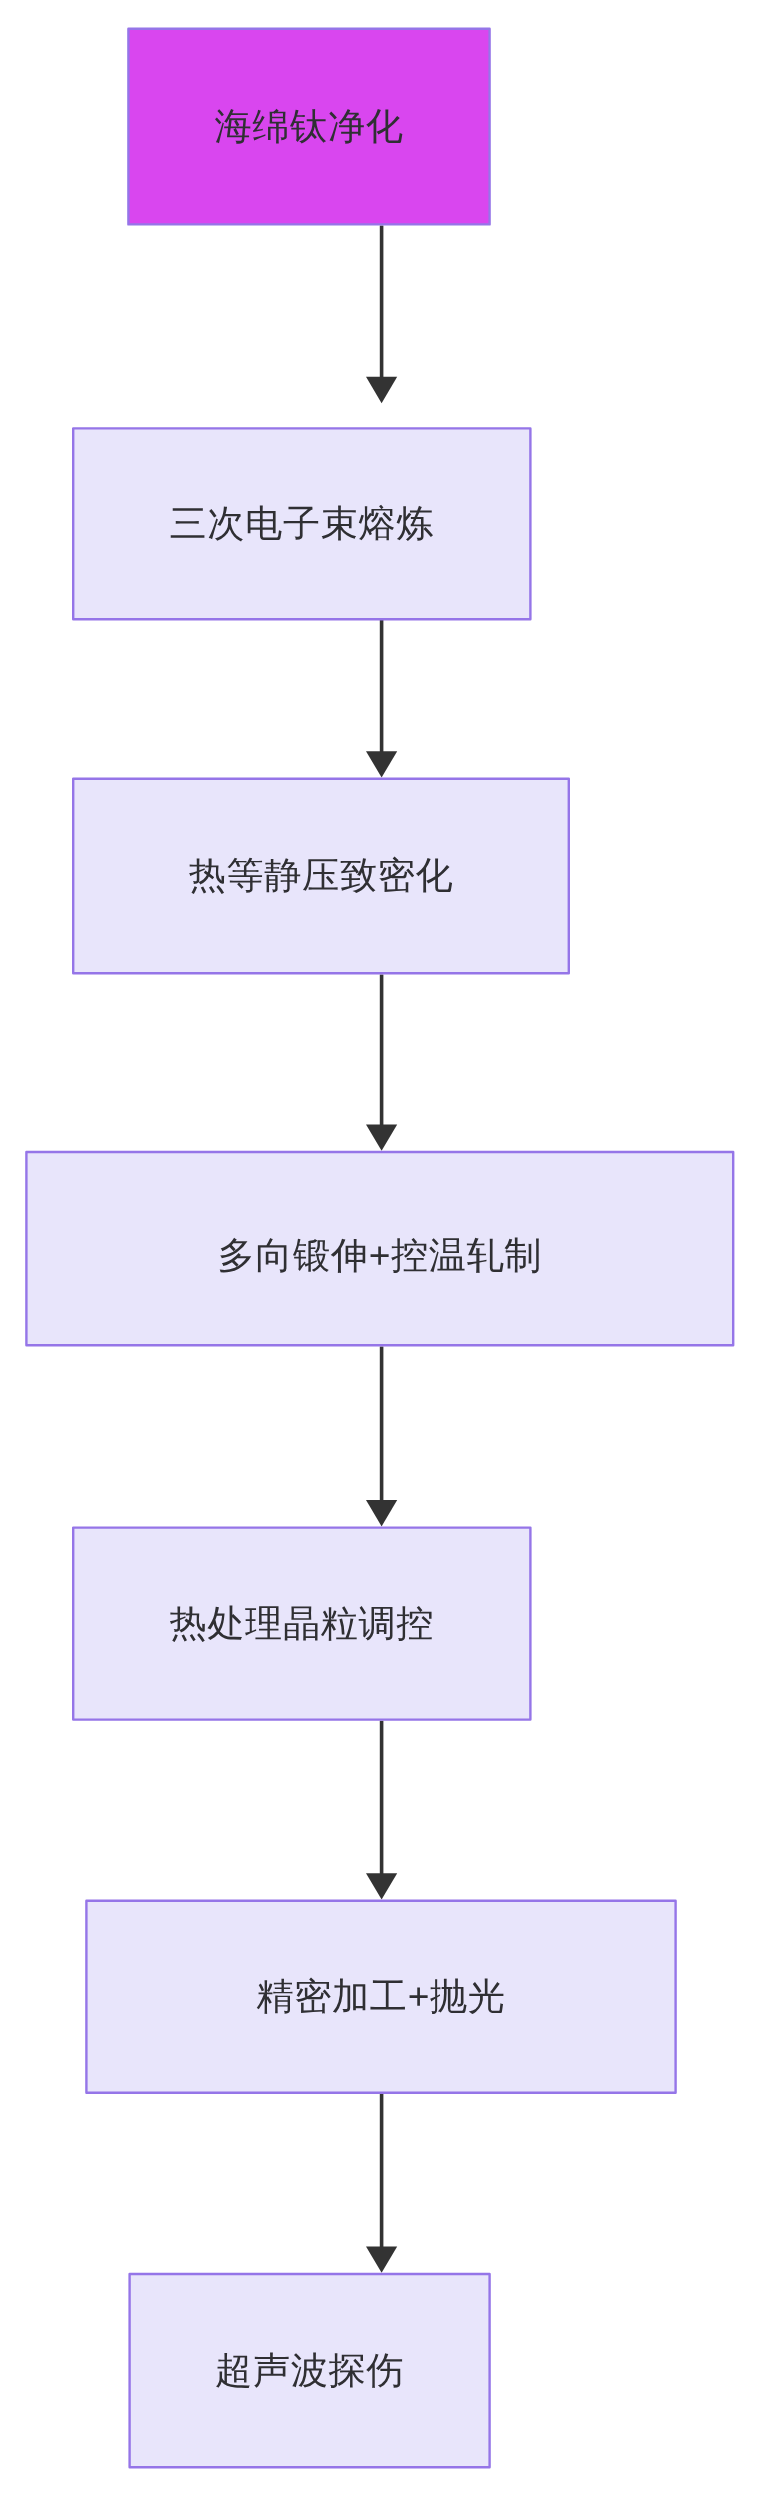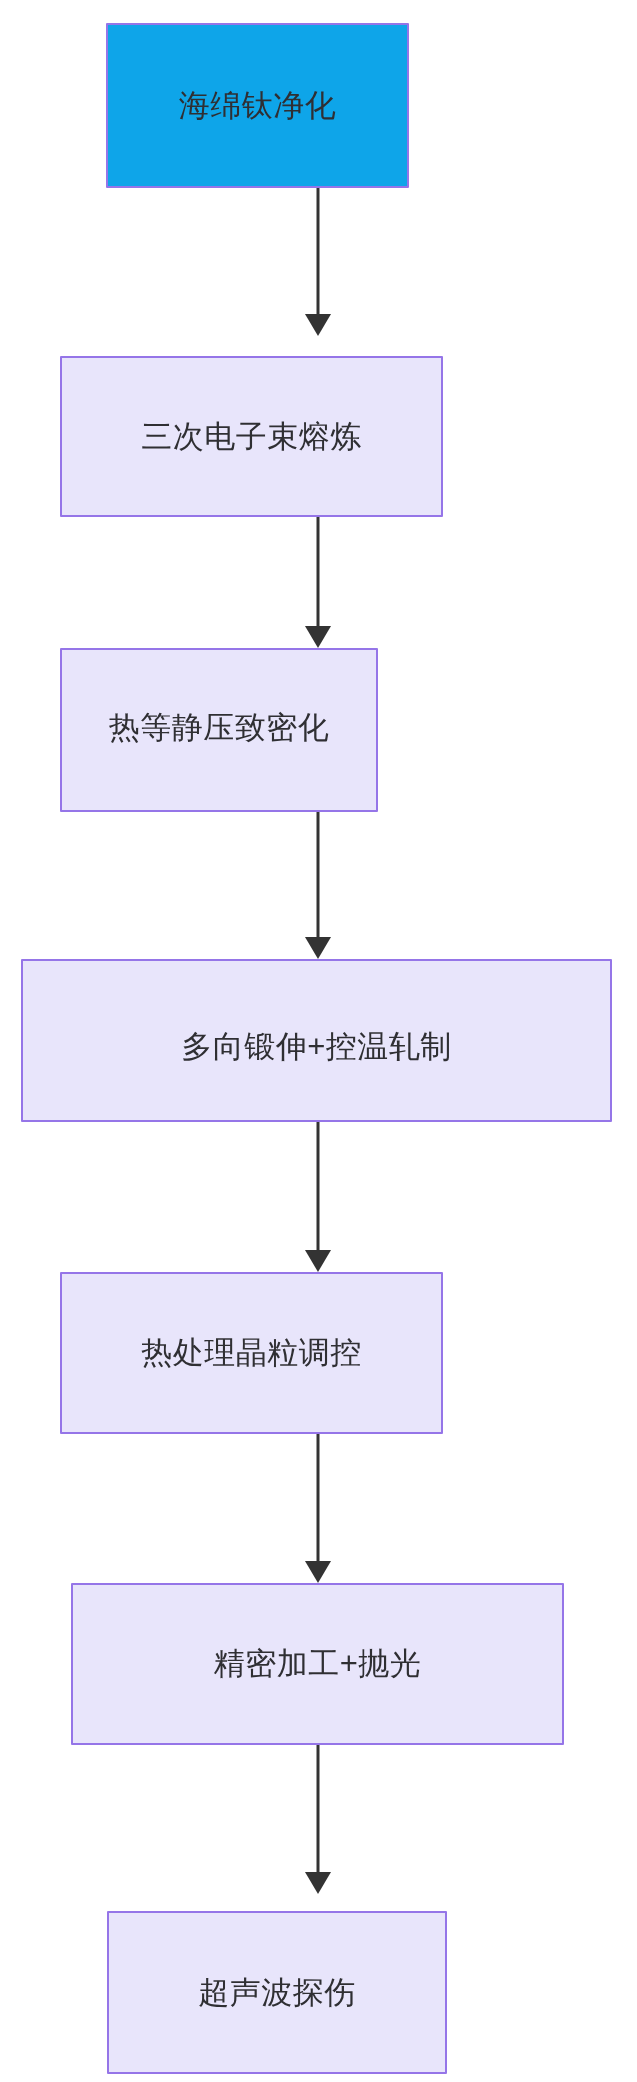--- a/index.html
+++ b/index.html
@@ -69,36 +69,36 @@
         <line x1="318" y1="1434" x2="318" y2="1563" stroke="#333333" stroke-width="3"></line>
         <polygon points="305,1561 331,1561 318,1583" fill="#333333"></polygon>
       </g>
       <g>
         <line x1="318" y1="1745" x2="318" y2="1874" stroke="#333333" stroke-width="3"></line>
         <polygon points="305,1872 331,1872 318,1894" fill="#333333"></polygon>
       </g>
     </svg>
 
   <div id="nodes-layer">
-      <div class="node" style="left: 106px; top: 23px; width: 303px; height: 165px; background: #0ea5e9; border-color: rgb(149, 117, 232); border-width: 2px;">
+      <div class="node" style="left: 106px; top: 23px; width: 303px; height: 165px; background: #d946ef; border-color: rgb(149, 117, 232); border-width: 2px;">
         <span class="node-label" style="color: rgb(47, 47, 51); font-size: 31px;">海绵钛净化</span>
       </div>
       <div class="node" style="left: 60px; top: 356px; width: 383px; height: 161px; background: rgb(232, 229, 251); border-color: rgb(149, 117, 232); border-width: 2px;">
         <span class="node-label" style="color: rgb(47, 47, 51); font-size: 31px;">三次电子束熔炼</span>
       </div>
-      <div class="node" style="left: 60px; top: 648px; width: 318px; height: 164px; background: rgb(232, 229, 251); border-color: rgb(149, 117, 232); border-width: 2px; font-family: Liberation Mono, monospace;">
+      <div class="node" style="left: 60px; top: 648px; width: 415px; height: 164px; background: rgb(232, 229, 251); border-color: rgb(149, 117, 232); border-width: 2px;">
         <span class="node-label" style="color: rgb(47, 47, 51); font-size: 31px;">热等静压致密化</span>
       </div>
       <div class="node" style="left: 21px; top: 959px; width: 591px; height: 163px; background: rgb(232, 229, 251); border-color: rgb(149, 117, 232); border-width: 2px;">
         <span class="node-label" style="color: rgb(47, 47, 51); font-size: 31px; margin-top: 13px;">多向锻伸+控温轧制</span>
       </div>
       <div class="node" style="left: 60px; top: 1272px; width: 383px; height: 162px; background: rgb(232, 229, 251); border-color: rgb(149, 117, 232); border-width: 2px;">
         <span class="node-label" style="color: rgb(47, 47, 51); font-size: 31px; font-family: Liberation Serif, serif;">热处理晶粒调控</span>
       </div>
       <div class="node" style="left: 71px; top: 1583px; width: 493px; height: 162px; background: rgb(232, 229, 251); border-color: rgb(149, 117, 232); border-width: 2px; text-align: center;">
         <span class="node-label" style="color: rgb(47, 47, 51); font-size: 31px;">精密加工+抛光</span>
       </div>
-      <div class="node" style="left: 107px; top: 1894px; width: 340px; height: 163px; background: rgb(232, 229, 251); border-color: rgb(149, 117, 232); border-width: 2px; margin-top: 17px;">
+      <div class="node" style="left: 107px; top: 1894px; width: 302px; height: 163px; background: rgb(232, 229, 251); border-color: rgb(149, 117, 232); border-width: 2px;">
         <span class="node-label" style="color: rgb(47, 47, 51); font-size: 31px;">超声波探伤</span>
       </div>
     </div>
 
 </div>
 
 </body></html>

